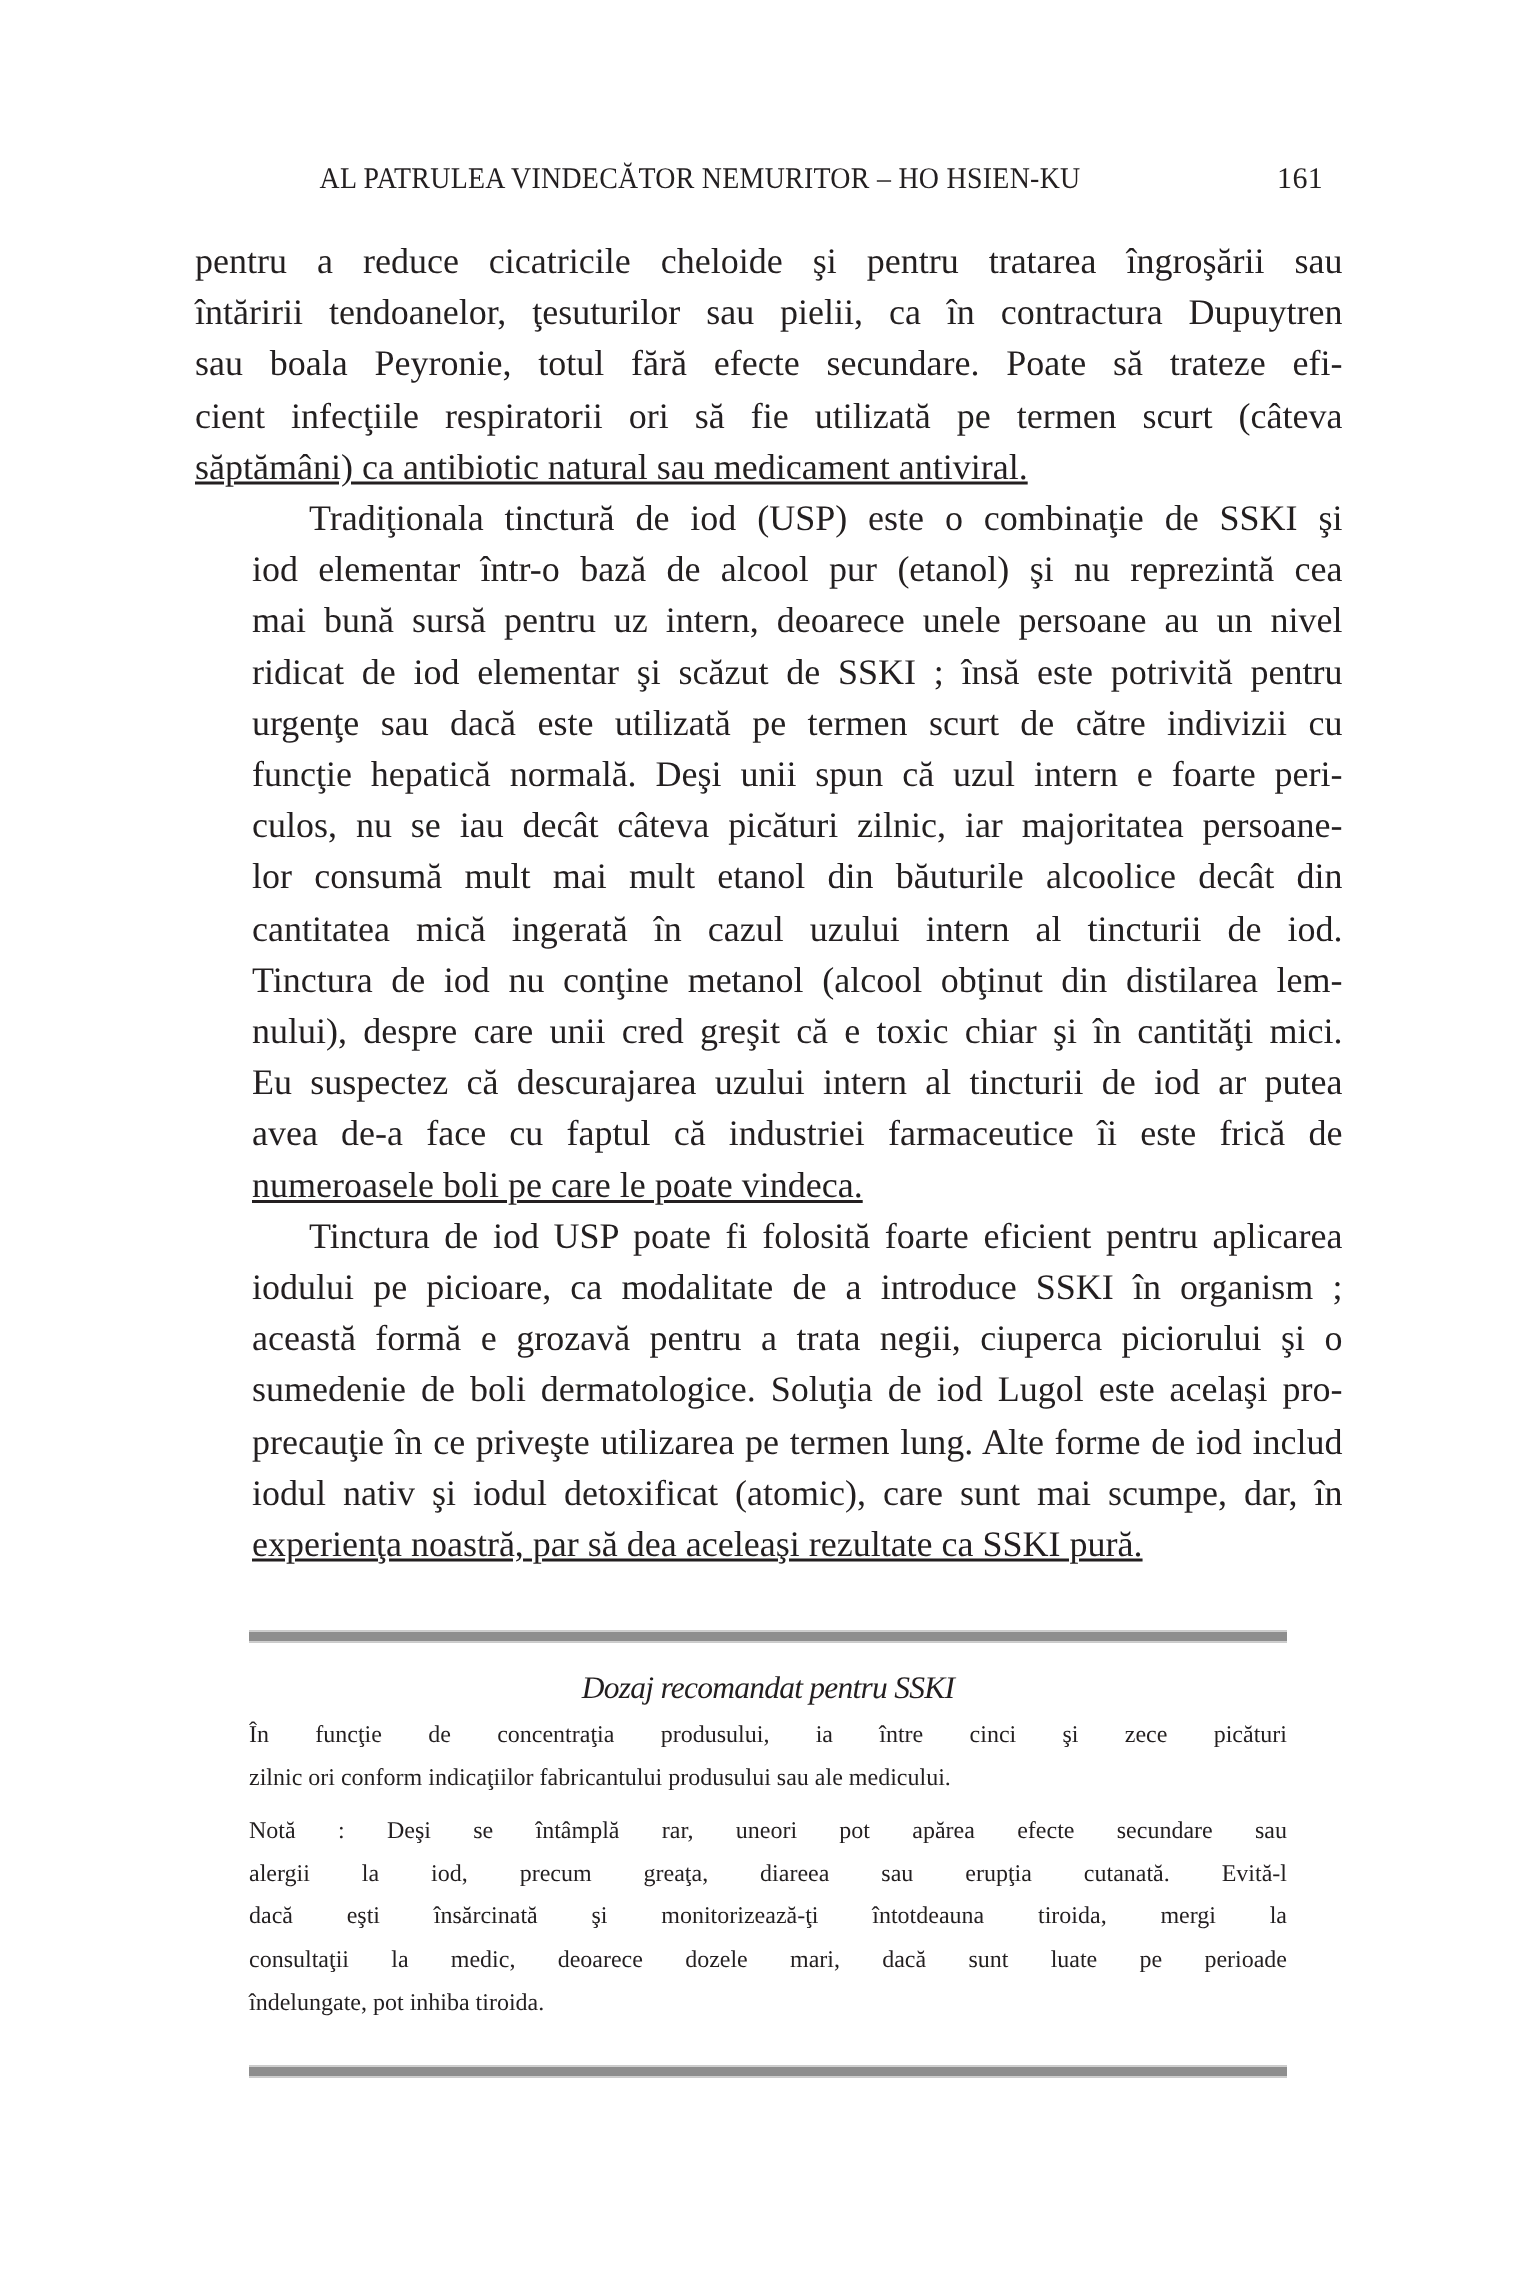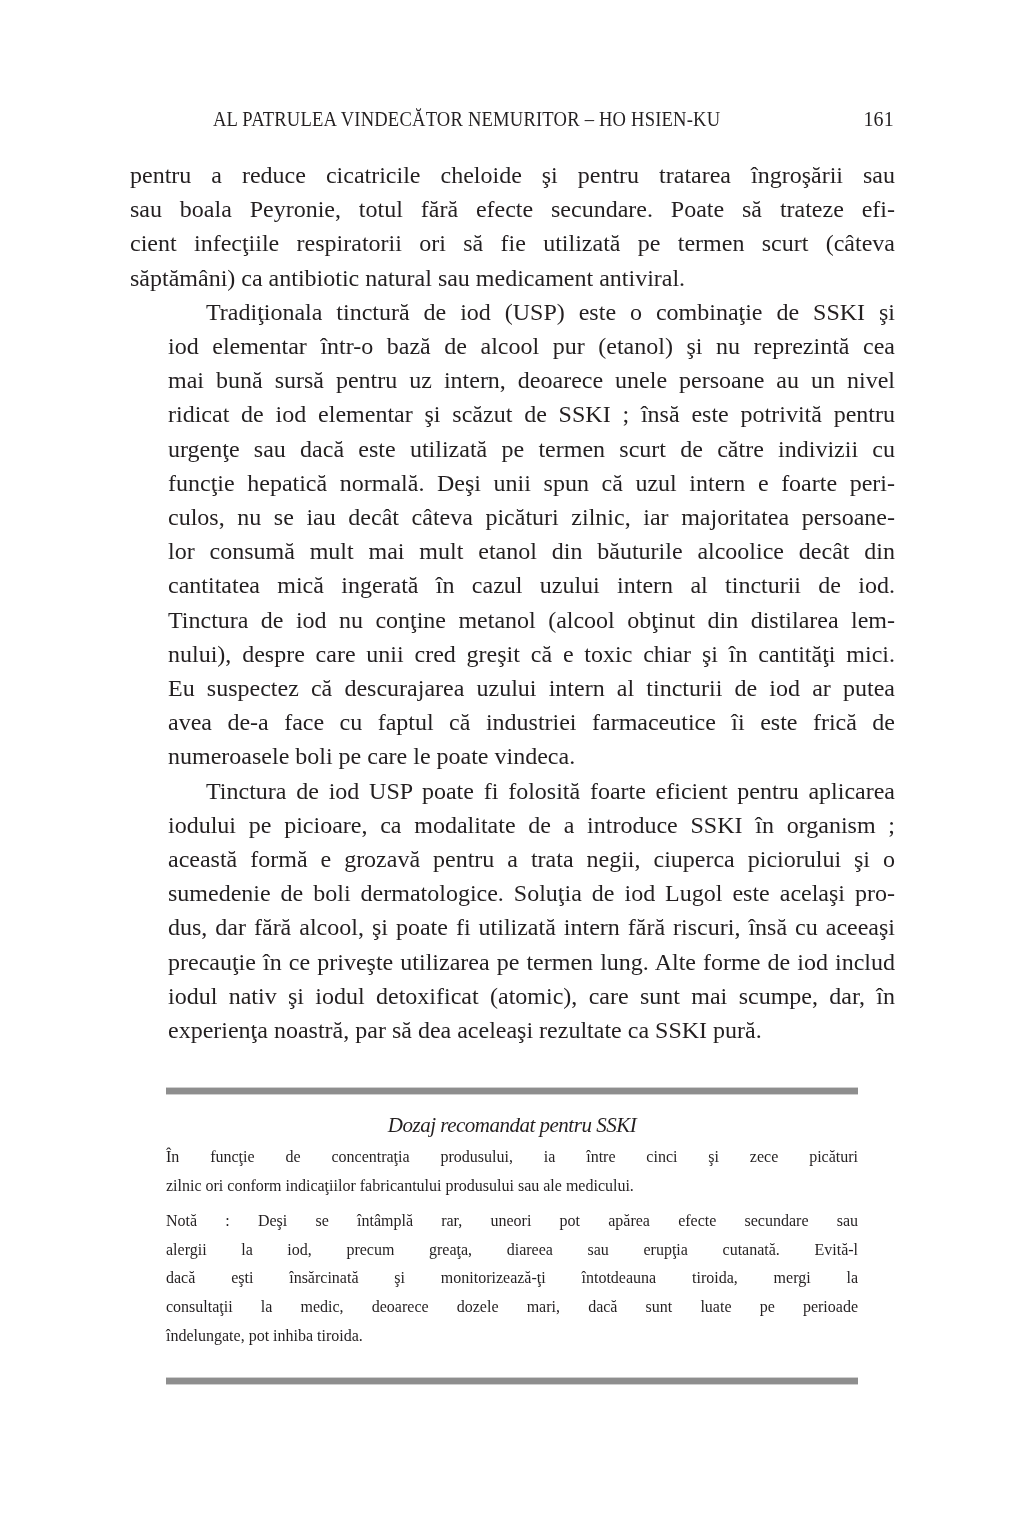--- a/index.html
+++ b/index.html
@@ -27,21 +27,21 @@
     .running-head .title {
       position: absolute;
       left: 83px;
       top: 4px;
       white-space: nowrap;
       transform: scaleX(0.93);
       transform-origin: left center;
     }
     .running-head .page-number {
       position: absolute;
-      right: 0;
+      right: 12px;
       top: 4px;
     }
     .body-text {
       position: absolute;
       top: 158px;
       left: 130px;
       width: 765px;
     }
     .para {
       margin: 0;
@@ -52,20 +52,21 @@
     .para.indent { text-indent: 38px; }
     .para .line {
       display: block;
       text-align: justify;
       text-align-last: justify;
       white-space: nowrap;
       overflow: visible;
     }
     .para .line.last {
       text-align-last: left;
+      text-decoration: underline;
     }
     .box {
       position: absolute;
       left: 166px;
       top: 1087px;
       width: 692px;
     }
     .rule {
       height: 6px;
       background: #8e8e8e;
@@ -106,20 +107,21 @@
 <body>
 
 <div class="running-head">
   <span class="title">AL PATRULEA VINDECĂTOR NEMURITOR – HO HSIEN-KU</span>
   <span class="page-number">161</span>
 </div>
 
 <div class="body-text">
   <p class="para">
     <span class="line">pentru a reduce cicatricile cheloide şi pentru tratarea îngroşării sau</span>
+    <span class="line">întăririi tendoanelor, ţesuturilor sau pielii, ca în contractura Dupuytren</span>
     <span class="line">sau boala Peyronie, totul fără efecte secundare. Poate să trateze efi-</span>
     <span class="line">cient infecţiile respiratorii ori să fie utilizată pe termen scurt (câteva</span>
     <span class="line last">săptămâni) ca antibiotic natural sau medicament antiviral.</span>
   </p>
   <p class="para indent">
     <span class="line" style="padding-left:38px">Tradiţionala tinctură de iod (USP) este o combinaţie de SSKI şi</span>
     <span class="line">iod elementar într-o bază de alcool pur (etanol) şi nu reprezintă cea</span>
     <span class="line">mai bună sursă pentru uz intern, deoarece unele persoane au un nivel</span>
     <span class="line">ridicat de iod elementar şi scăzut de SSKI ; însă este potrivită pentru</span>
     <span class="line">urgenţe sau dacă este utilizată pe termen scurt de către indivizii cu</span>
@@ -131,21 +133,20 @@
     <span class="line">nului), despre care unii cred greşit că e toxic chiar şi în cantităţi mici.</span>
     <span class="line">Eu suspectez că descurajarea uzului intern al tincturii de iod ar putea</span>
     <span class="line">avea de-a face cu faptul că industriei farmaceutice îi este frică de</span>
     <span class="line last">numeroasele boli pe care le poate vindeca.</span>
   </p>
   <p class="para indent">
     <span class="line" style="padding-left:38px">Tinctura de iod USP poate fi folosită foarte eficient pentru aplicarea</span>
     <span class="line">iodului pe picioare, ca modalitate de a introduce SSKI în organism ;</span>
     <span class="line">această formă e grozavă pentru a trata negii, ciuperca piciorului şi o</span>
     <span class="line">sumedenie de boli dermatologice. Soluţia de iod Lugol este acelaşi pro-</span>
-    <span class="line">dus, dar fără alcool, şi poate fi utilizată intern fără riscuri, însă cu aceeaşi</span>
     <span class="line">precauţie în ce priveşte utilizarea pe termen lung. Alte forme de iod includ</span>
     <span class="line">iodul nativ şi iodul detoxificat (atomic), care sunt mai scumpe, dar, în</span>
     <span class="line last">experienţa noastră, par să dea aceleaşi rezultate ca SSKI pură.</span>
   </p>
 </div>
 
 <div class="box">
   <div class="rule"></div>
   <div class="box-title">Dozaj recomandat pentru SSKI</div>
   <p class="box-text">

